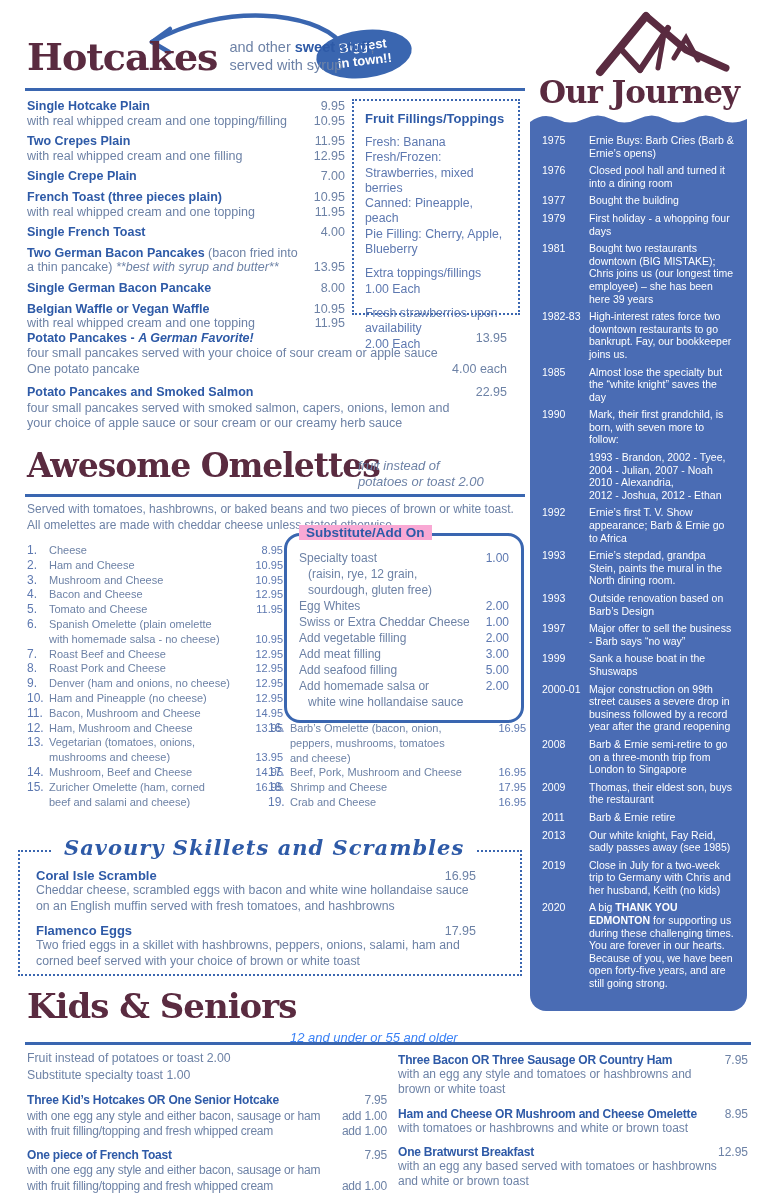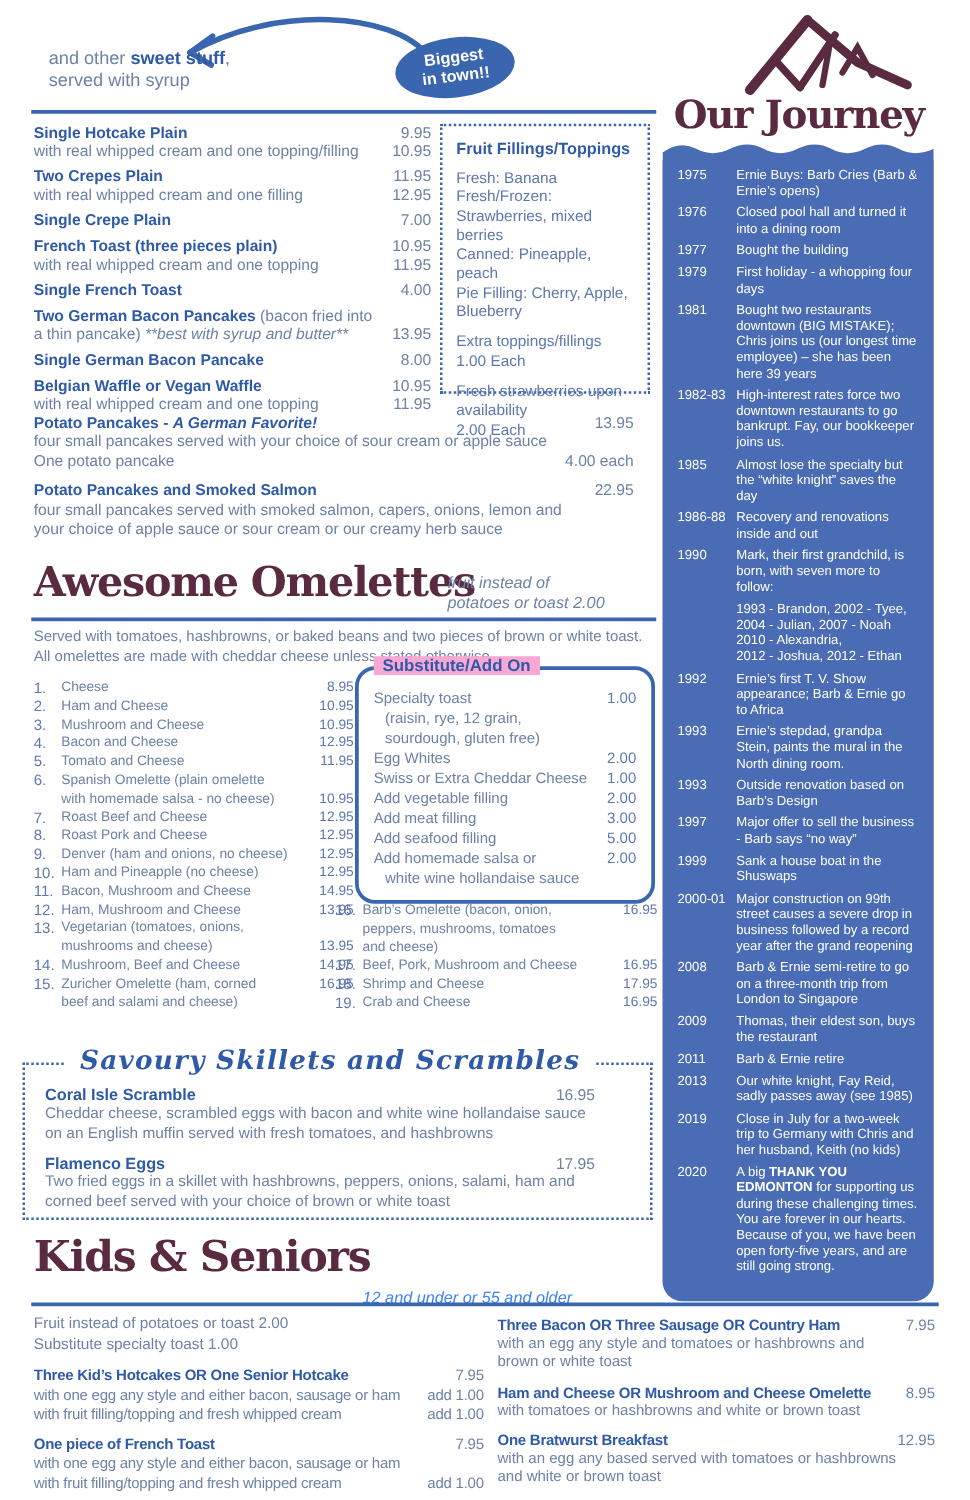--- a/index.html
+++ b/index.html
@@ -131,20 +131,21 @@
 
 <svg id="arrow-svg" class="abs" width="225" height="54" viewBox="0 0 225 54">
   <path d="M212,34 C186,4 96,-6 24,34" fill="none" stroke="#3a66b0" stroke-width="4.5" stroke-linecap="round"></path>
   <path d="M24,34 L42,21 M24,34 L41,44" fill="none" stroke="#3a66b0" stroke-width="4.5" stroke-linecap="round"></path>
 </svg>
 <div id="badge" class="abs">
   <span>Biggest</span>
   <span>in town!!</span>
 </div>
 <div id="hotcakes-header" class="abs">
+  <div id="hotcakes-title" class="black-title">Hotcakes</div>
   <div id="hotcakes-sub">
     <span>and other </span><span class="tb">sweet stuff</span><span>,</span>
     <div>served with syrup</div>
   </div>
 </div>
 <div id="hotcakes-rule" class="abs rule"></div>
 
 <div id="hotcakes-list" class="abs">
     <div class="m-item">
       <div class="m-line">
@@ -644,24 +645,20 @@
       </div>
       <div class="tl-entry">
         <div class="tl-year">1982-83</div>
         <div class="tl-text"><span>High-interest rates force two downtown restaurants to go bankrupt. Fay, our bookkeeper joins us.</span></div>
       </div>
       <div class="tl-entry">
         <div class="tl-year">1985</div>
         <div class="tl-text"><span>Almost lose the specialty but the “white knight” saves the day</span></div>
       </div>
       <div class="tl-entry">
-        <div class="tl-year">1986-88</div>
-        <div class="tl-text"><span>Recovery and renovations inside and out</span></div>
-      </div>
-      <div class="tl-entry">
         <div class="tl-year">1990</div>
         <div class="tl-text"><span>Mark, their first grandchild, is born, with seven more to follow:</span><div class="tl-sub">1993 - Brandon, 2002 - Tyee,
 2004 - Julian, 2007 - Noah
 2010 - Alexandria,
 2012 - Joshua, 2012 - Ethan</div></div>
       </div>
       <div class="tl-entry">
         <div class="tl-year">1992</div>
         <div class="tl-text"><span>Ernie’s first T. V. Show appearance; Barb &amp; Ernie go to Africa</span></div>
       </div>

